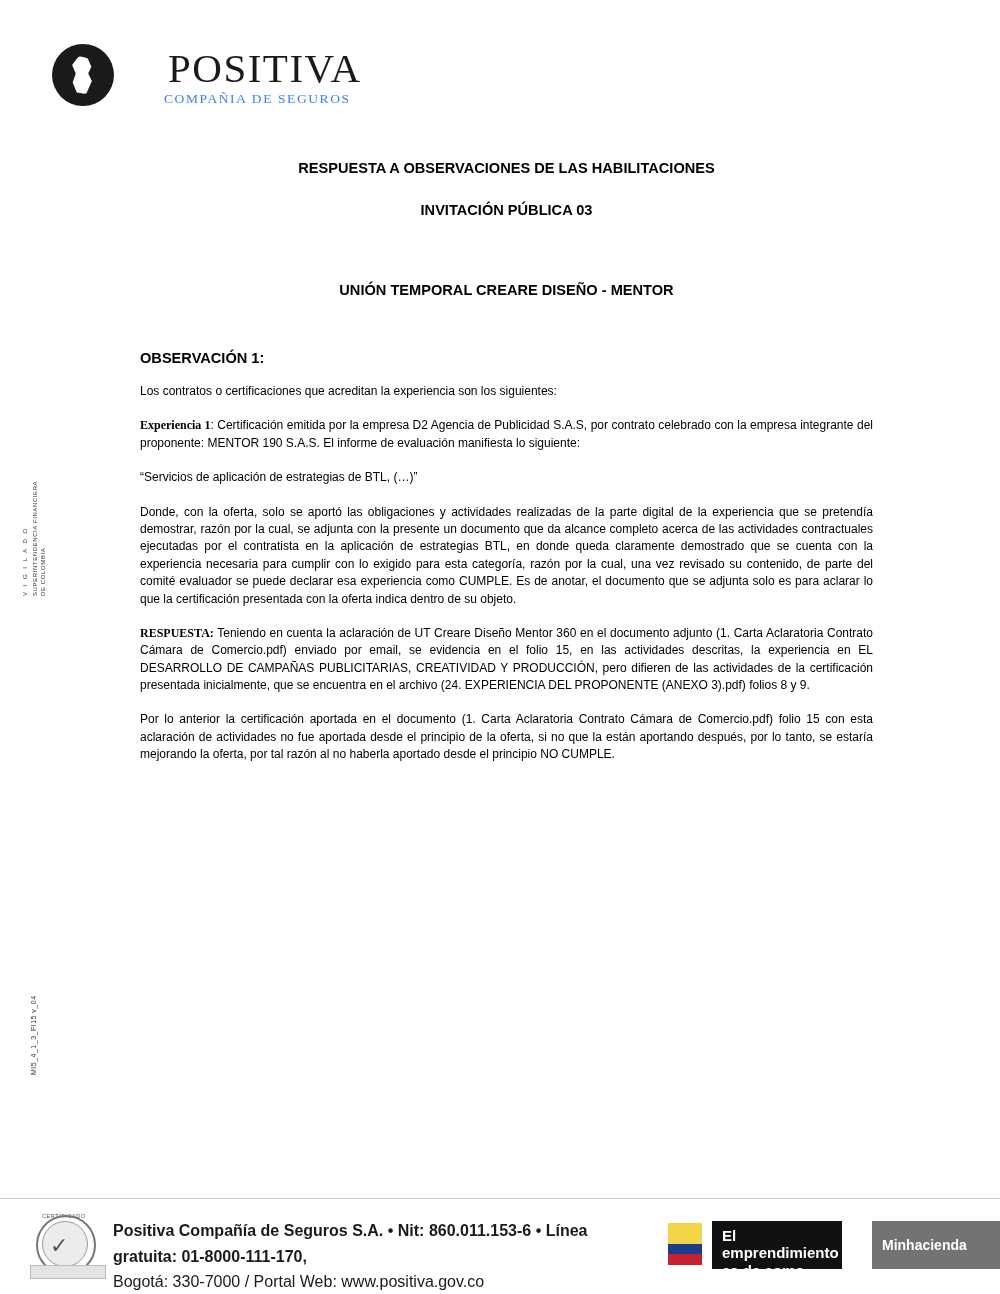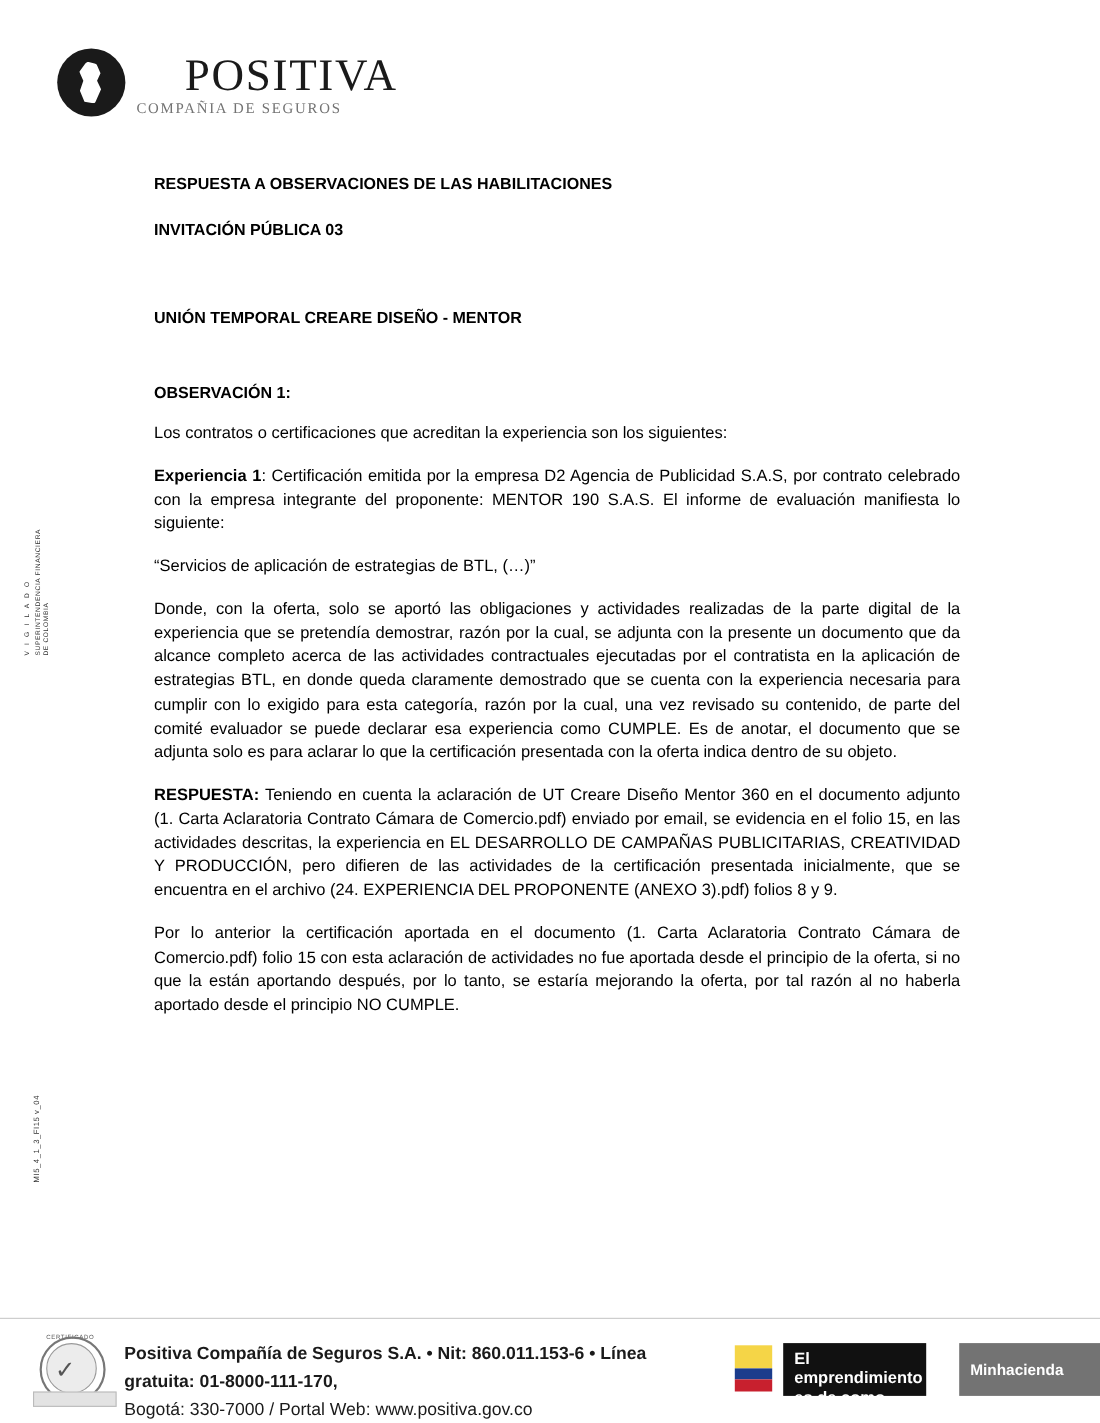--- a/index.html
+++ b/index.html
@@ -60,22 +60,23 @@
     letter-spacing: 1.5px;
     line-height: 1;
     color: #1a1a1a;
     font-weight: 400;
     margin-left: 44px;
   }
   .logo-sub {
     font-family: "Liberation Serif", serif;
     font-size: 13.5px;
     letter-spacing: 1.6px;
-    color: #737373;
+    color: #3b82f6;
     margin-top: 2px;
+    margin-left: 40px;
   }
   .side-code {
     position: absolute;
     left: 30px;
     top: 1075px;
     transform-origin: left top;
     transform: rotate(-90deg);
     font-size: 7px;
     letter-spacing: 0.5px;
     color: #333;
@@ -110,31 +111,32 @@
 
   
   .content {
     position: absolute;
     left: 140px;
     top: 160px;
     width: 733px;
   }
   .bold {
     font-weight: bold;
+    font-family: Liberation Serif, serif;
   }
   p.doc {
-    font-size: 15px;
+    font-size: 12px;
     line-height: 1.45;
     text-align: justify;
     margin: 0 0 17px 0;
   }
   p.title {
     font-size: 14.6px;
     font-weight: bold;
-    text-align: left;
+    text-align: center;
     margin: 0 0 26px 0;
   }
   p.title.tight {
     margin-bottom: 22px;
   }
   .gap-lg { height: 42px; }
   .gap-md { height: 26px; }
   p.heading {
     font-size: 14.6px;
     font-weight: bold;

